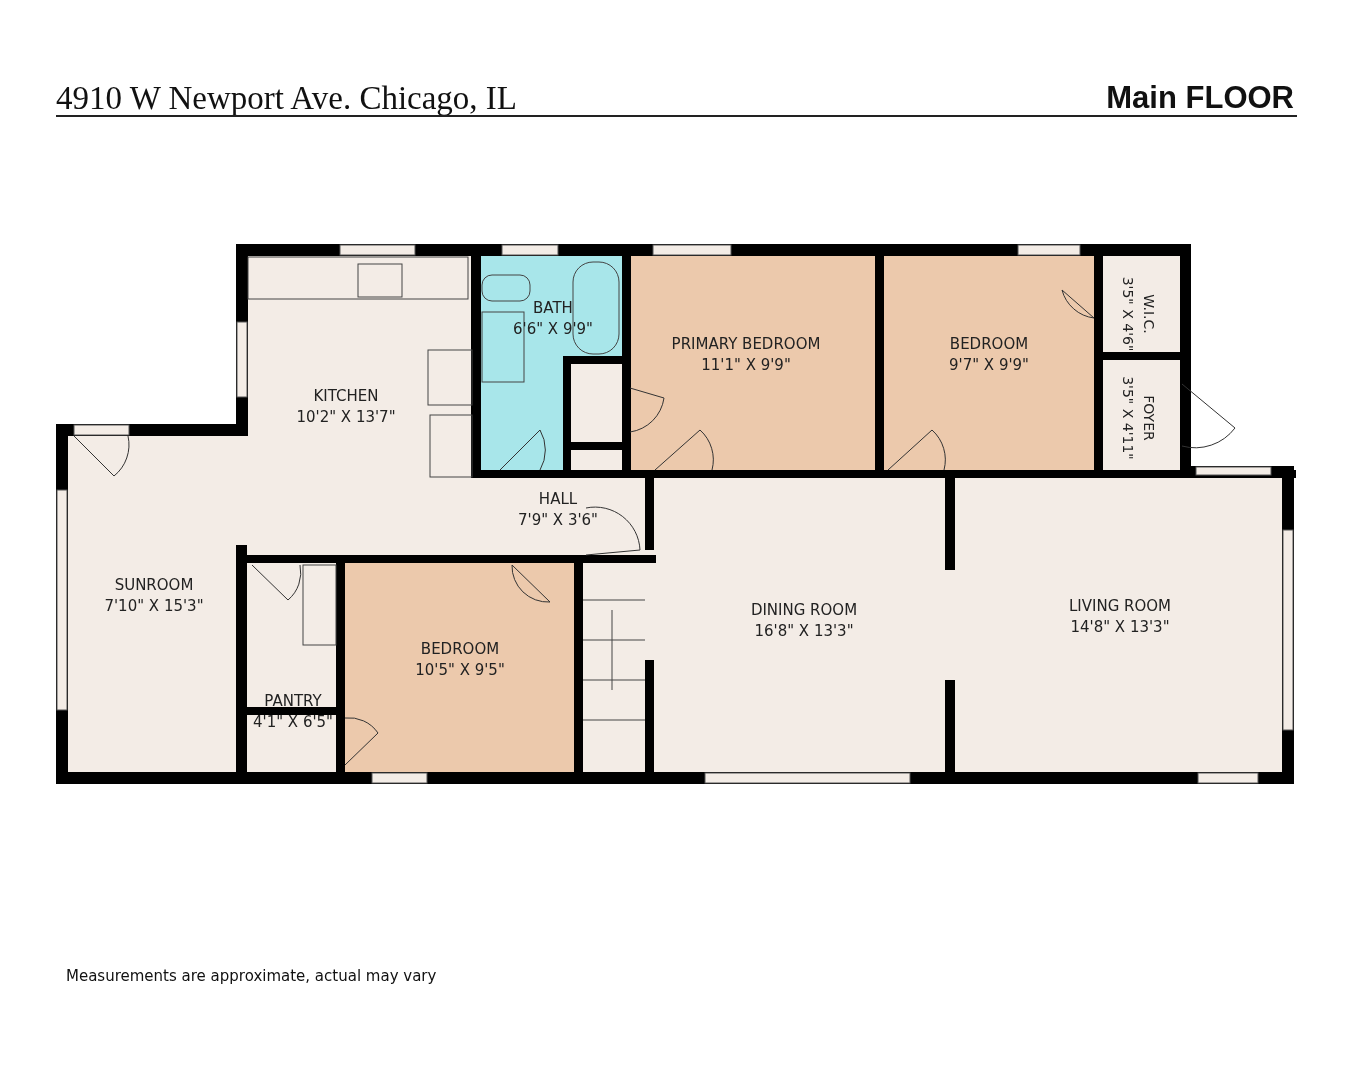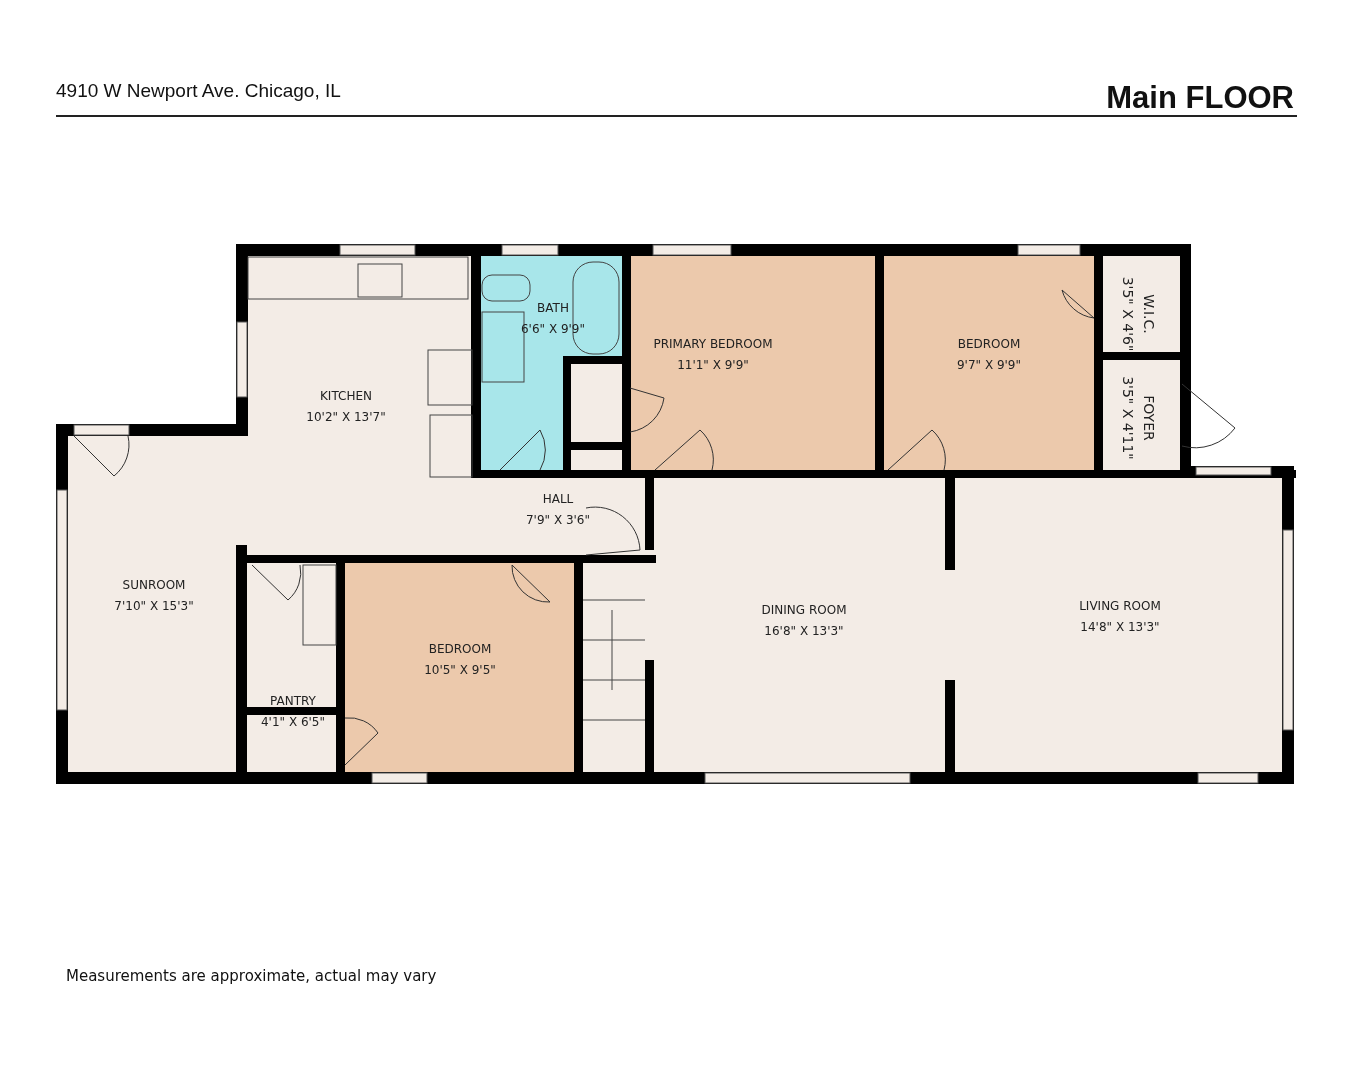--- a/index.html
+++ b/index.html
@@ -1,22 +1,22 @@
 <!DOCTYPE html>
 <html><head>
 <meta charset="utf-8">
 <style>
   html,body{margin:0;padding:0;background:#ffffff;}
   body{width:1350px;height:1080px;position:relative;overflow:hidden;font-family:"DejaVu Sans",sans-serif;}
-  .hdr-addr{position:absolute;left:56px;top:80px;font-family:Liberation Sans, sans-serif;font-size:19px;color:#111;}
+  .hdr-addr{position:absolute;left:56px;top:80px;font-family:Liberation Serif, serif;font-size:33px;color:#111;}
   .hdr-floor{position:absolute;right:56px;top:80px;font-family:"Liberation Sans",sans-serif;font-weight:bold;font-size:31px;color:#111;margin-left:17px;}
   .hdr-line{position:absolute;left:56px;top:115px;width:1241px;height:2px;background:#222;}
   .footer{position:absolute;left:66px;top:967px;font-size:15px;color:#111;}
   svg.plan{position:absolute;left:0;top:0;}
-  .lbl{position:absolute;text-align:center;font-size:12px;color:#222;line-height:21px;transform:translate(-50%,-50%);white-space:nowrap;}
+  .lbl{position:absolute;text-align:center;font-size:15px;color:#222;line-height:21px;transform:translate(-50%,-50%);white-space:nowrap;}
   .lbl.rot{transform:translate(-50%,-50%) rotate(90deg);}
 </style>
 </head>
 <body>
 
 <div class="hdr-addr">4910 W Newport Ave. Chicago, IL</div>
 <div class="hdr-floor">Main FLOOR</div>
 <div class="hdr-line"></div>
 
 <svg class="plan" width="1350" height="1080">
@@ -109,21 +109,21 @@
 </svg>
 
 <div class="lbl" style="left:346px;top:407px;">
   <div>KITCHEN</div>
   <div>10'2" X 13'7"</div>
 </div>
 <div class="lbl" style="left:553px;top:319px;">
   <div>BATH</div>
   <div>6'6" X 9'9"</div>
 </div>
-<div class="lbl" style="left:713px;top:355px;">
+<div class="lbl" style="left:746px;top:355px;">
   <div>PRIMARY BEDROOM</div>
   <div>11'1" X 9'9"</div>
 </div>
 <div class="lbl" style="left:989px;top:355px;">
   <div>BEDROOM</div>
   <div>9'7" X 9'9"</div>
 </div>
 <div class="lbl rot" style="left:1138px;top:314px;font-size:14px;">
   <div>W.I.C.</div>
   <div>3'5" X 4'6"</div>

